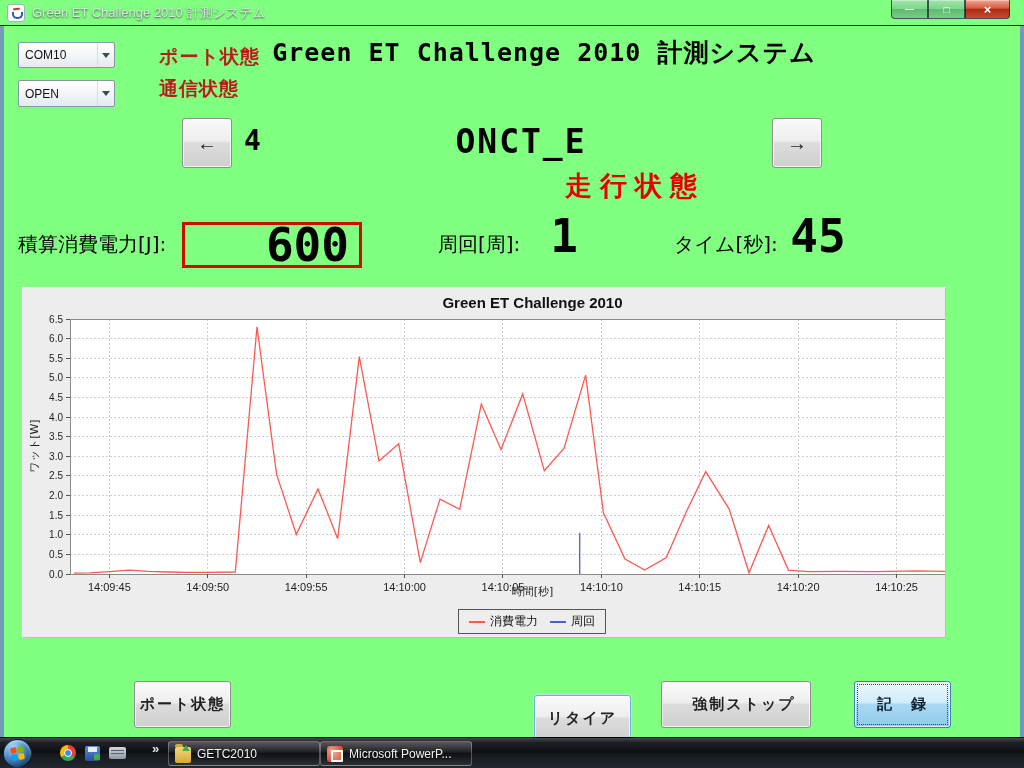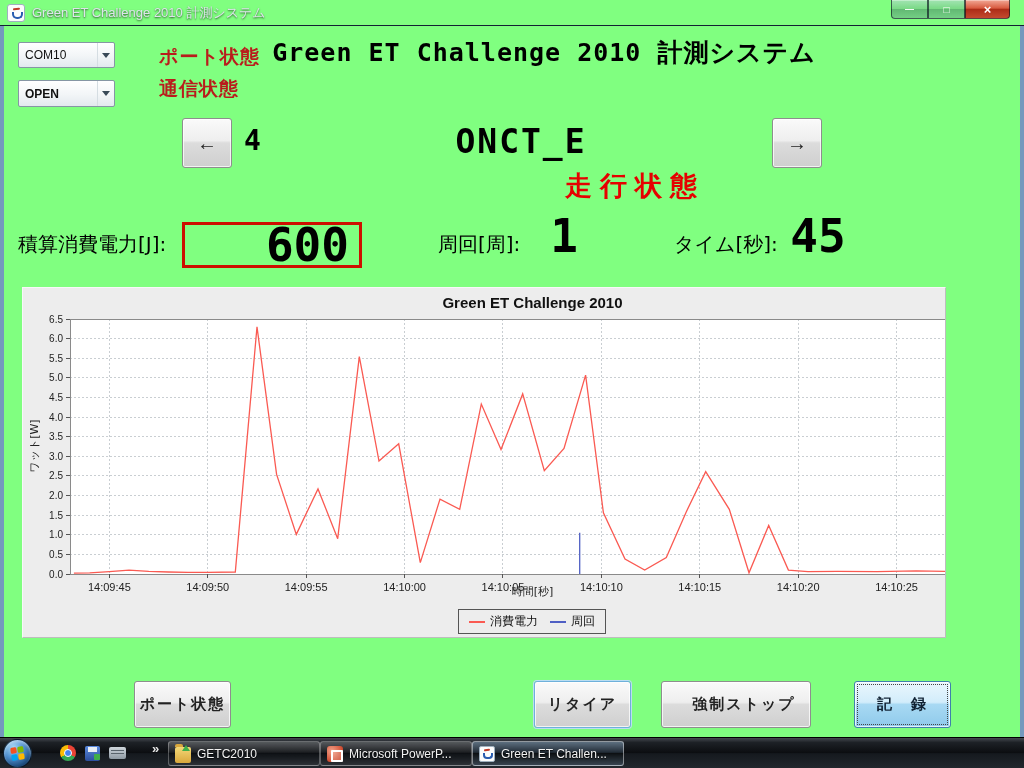--- a/index.html
+++ b/index.html
@@ -72,21 +72,21 @@
     font-size:11px;color:#222;transform:rotate(-90deg);}
   .chart-xlabel{position:absolute;left:47px;top:296px;width:925px;text-align:center;font-size:11px;color:#222;}
   .chart-legend{position:absolute;left:509px;top:321px;transform:translateX(-50%);
     border:1px solid #555;background:#ededed;display:flex;align-items:center;gap:12px;
     padding:3px 10px;font-size:12px;color:#111;white-space:nowrap;}
   .legend-item{display:flex;align-items:center;gap:5px;}
   .legend-swatch{width:16px;height:2px;}
 
   
   .foot-btn{position:absolute;top:681px;height:47px;font-size:15px;letter-spacing:2px;}
-  .foot-btn.focus-ring{border:1px solid #6fb0da;box-shadow:inset 0 0 0 1px rgba(255,255,255,.75),0 0 0 1px #b9ddf2;}
+  .foot-btn.focus-ring{border:1px solid #6fb0da;box-shadow:inset 0 0 0 1px rgba(255,255,255,.75),0 0 0 1px #b9ddf2;margin-top:14px;}
   .foot-btn.rec{background:linear-gradient(180deg,#eaf6fd 0%,#d2edfb 45%,#a8d9f3 50%,#8fcaeb 100%);
     border:1px solid #3f81ab;outline:1px dotted #444;outline-offset:-4px;color:#123;}
 
   
   .taskbar{position:absolute;left:0;top:737px;width:1024px;height:31px;
     background:linear-gradient(180deg,#44494f 0%,#1d2126 15%,#0b0d10 50%,#15191e 52%,#22272d 100%);
     border-top:1px solid #000;}
   .start-orb{position:absolute;left:3px;top:1px;width:29px;height:29px;border-radius:50%;
     background:radial-gradient(circle at 35% 28%,#a6d8f7 0%,#4f8fd0 40%,#16416f 78%,#0a2544 100%);
     border:1px solid rgba(0,0,0,.65);box-shadow:inset 0 2px 3px rgba(255,255,255,.5);
@@ -147,21 +147,21 @@
   </div>
 
   <div class="app">
 
     <div class="combo" style="left:14px;top:16px;">
       <span>COM10</span>
       <span class="arrow-zone">
           <i class="tri-down"></i>
         </span>
     </div>
-    <div class="combo" style="left:14px;top:54px;height:27px;font-weight:bold;">
+    <div class="combo" style="left:14px;top:54px;height:27px;">
       <span>OPEN</span>
       <span class="arrow-zone">
           <i class="tri-down"></i>
         </span>
     </div>
 
     <div class="blue-label jp" style="left:155px;top:18px;">ポート状態</div>
     <div class="blue-label jp" style="left:155px;top:50px;">通信状態</div>
 
     <div class="app-title mono" style="top:10px;">Green ET Challenge 2010 計測システム</div>
@@ -304,21 +304,17 @@
 
     <div class="tb-btns" style="top:3px;" id="tb-btns">
         <div class="tb-btn">
     <span class="tb-icon tb-icon--folder"></span>
     <span class="tb-label">GETC2010</span>
   </div>
         <div class="tb-btn">
     <span class="tb-icon tb-icon--powerpoint"></span>
     <span class="tb-label">Microsoft PowerP...</span>
   </div>
-        <div class="tb-btn active">
-    <span class="tb-icon tb-icon--java"></span>
-    <span class="tb-label">Green ET Challen...</span>
-  </div>
       </div>
 
   </div>
 
 </div>
 
 </body></html>

